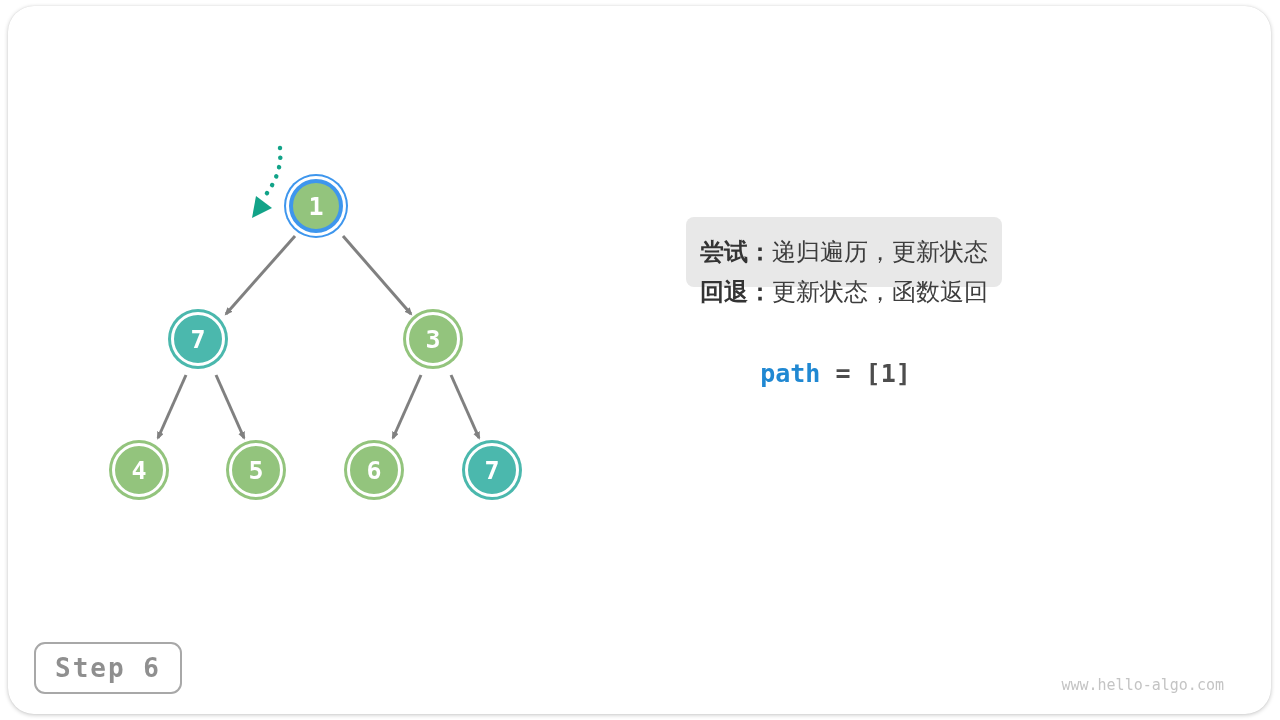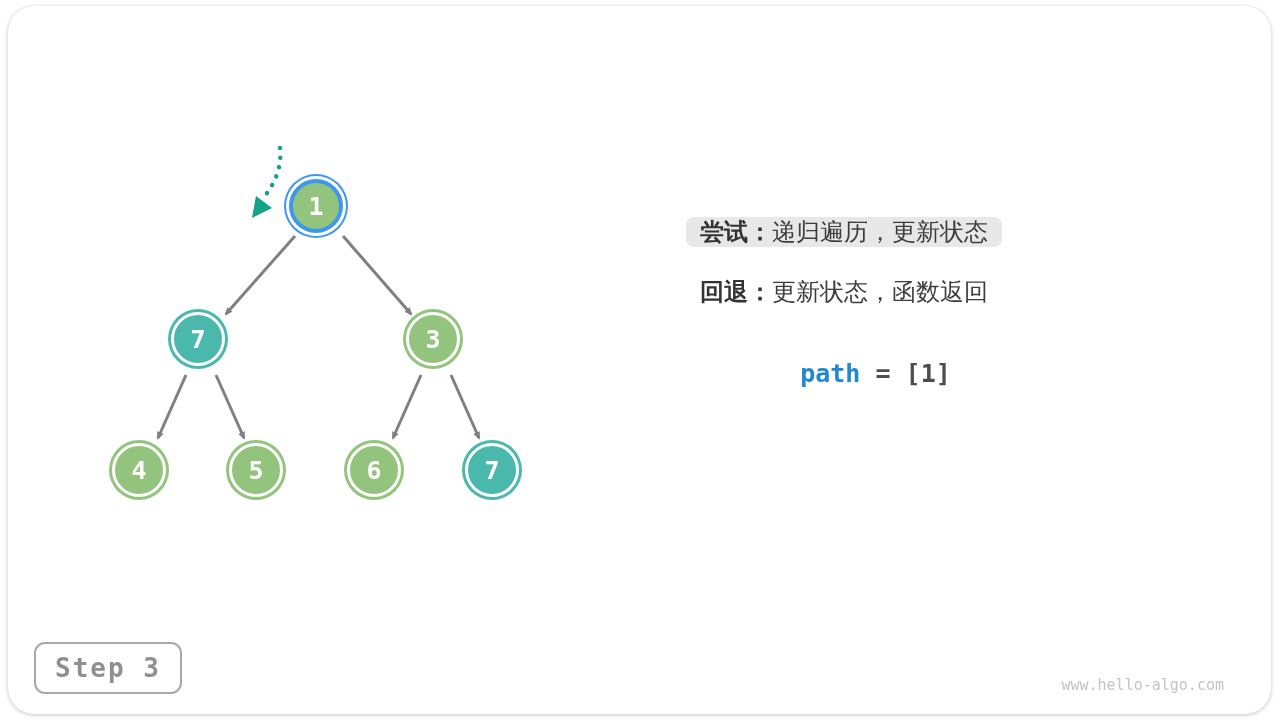--- a/index.html
+++ b/index.html
@@ -20,25 +20,25 @@
     border:3px solid #fff;display:flex;align-items:center;justify-content:center;
     color:#fff;font-family:"DejaVu Sans Mono",monospace;font-weight:bold;font-size:25px;}
   .node.green{background:var(--green);box-shadow:0 0 0 3px var(--green);}
   .node.teal{background:var(--teal);box-shadow:0 0 0 3px var(--teal);}
   .node.current{border:4px solid var(--blue);
     box-shadow:0 0 0 3px #fff,0 0 0 5px var(--blue);}
 
   .anno{position:absolute;font-size:24px;color:var(--text-dark);line-height:30px;
     white-space:nowrap;}
   .anno b{font-weight:700;color:#333;}
-  .bubble{background:var(--bubble);border-radius:8px;padding:0 14px;}
+  .bubble{background:var(--bubble);border-radius:8px;padding:20px 14px;}
   .code{position:absolute;font-family:"DejaVu Sans Mono",monospace;font-size:25px;
     color:var(--code-gray);white-space:pre;font-weight:600;}
   .code .varname{font-weight:bold;}
-  .code .path-name{color:var(--path-blue);margin-left:40px;}
+  .code .path-name{color:var(--path-blue);}
   .code .res-name{color:var(--res-teal);}
 
   .step-badge{position:absolute;left:34px;top:642px;width:148px;height:52px;
     border:2px solid var(--step-border);border-radius:11px;background:#fff;
     display:flex;align-items:center;justify-content:center;
     font-family:"DejaVu Sans Mono",monospace;font-weight:bold;font-size:26px;
     letter-spacing:2px;color:var(--step-gray);}
   .watermark{position:absolute;right:56px;top:676px;
     font-family:"DejaVu Sans Mono",monospace;font-size:15px;color:var(--watermark);}
 </style>
@@ -94,18 +94,18 @@
     <b>尝试：</b><span>递归遍历，更新状态</span>
   </div>
   <div class="anno" style="left:700px;top:277px">
     <b>回退：</b><span>更新状态，函数返回</span>
   </div>
   <div class="code" style="left:700px;top:330px">
     <span class="varname path-name">path</span><span> = [1]</span>
   </div>
 
   <div class="step-badge">
-    <span>Step 3</span>
+    <span>Step 6</span>
   </div>
   <div class="watermark">
     <span>www.hello-algo.com</span>
   </div>
 </div>
 
 </body></html>

